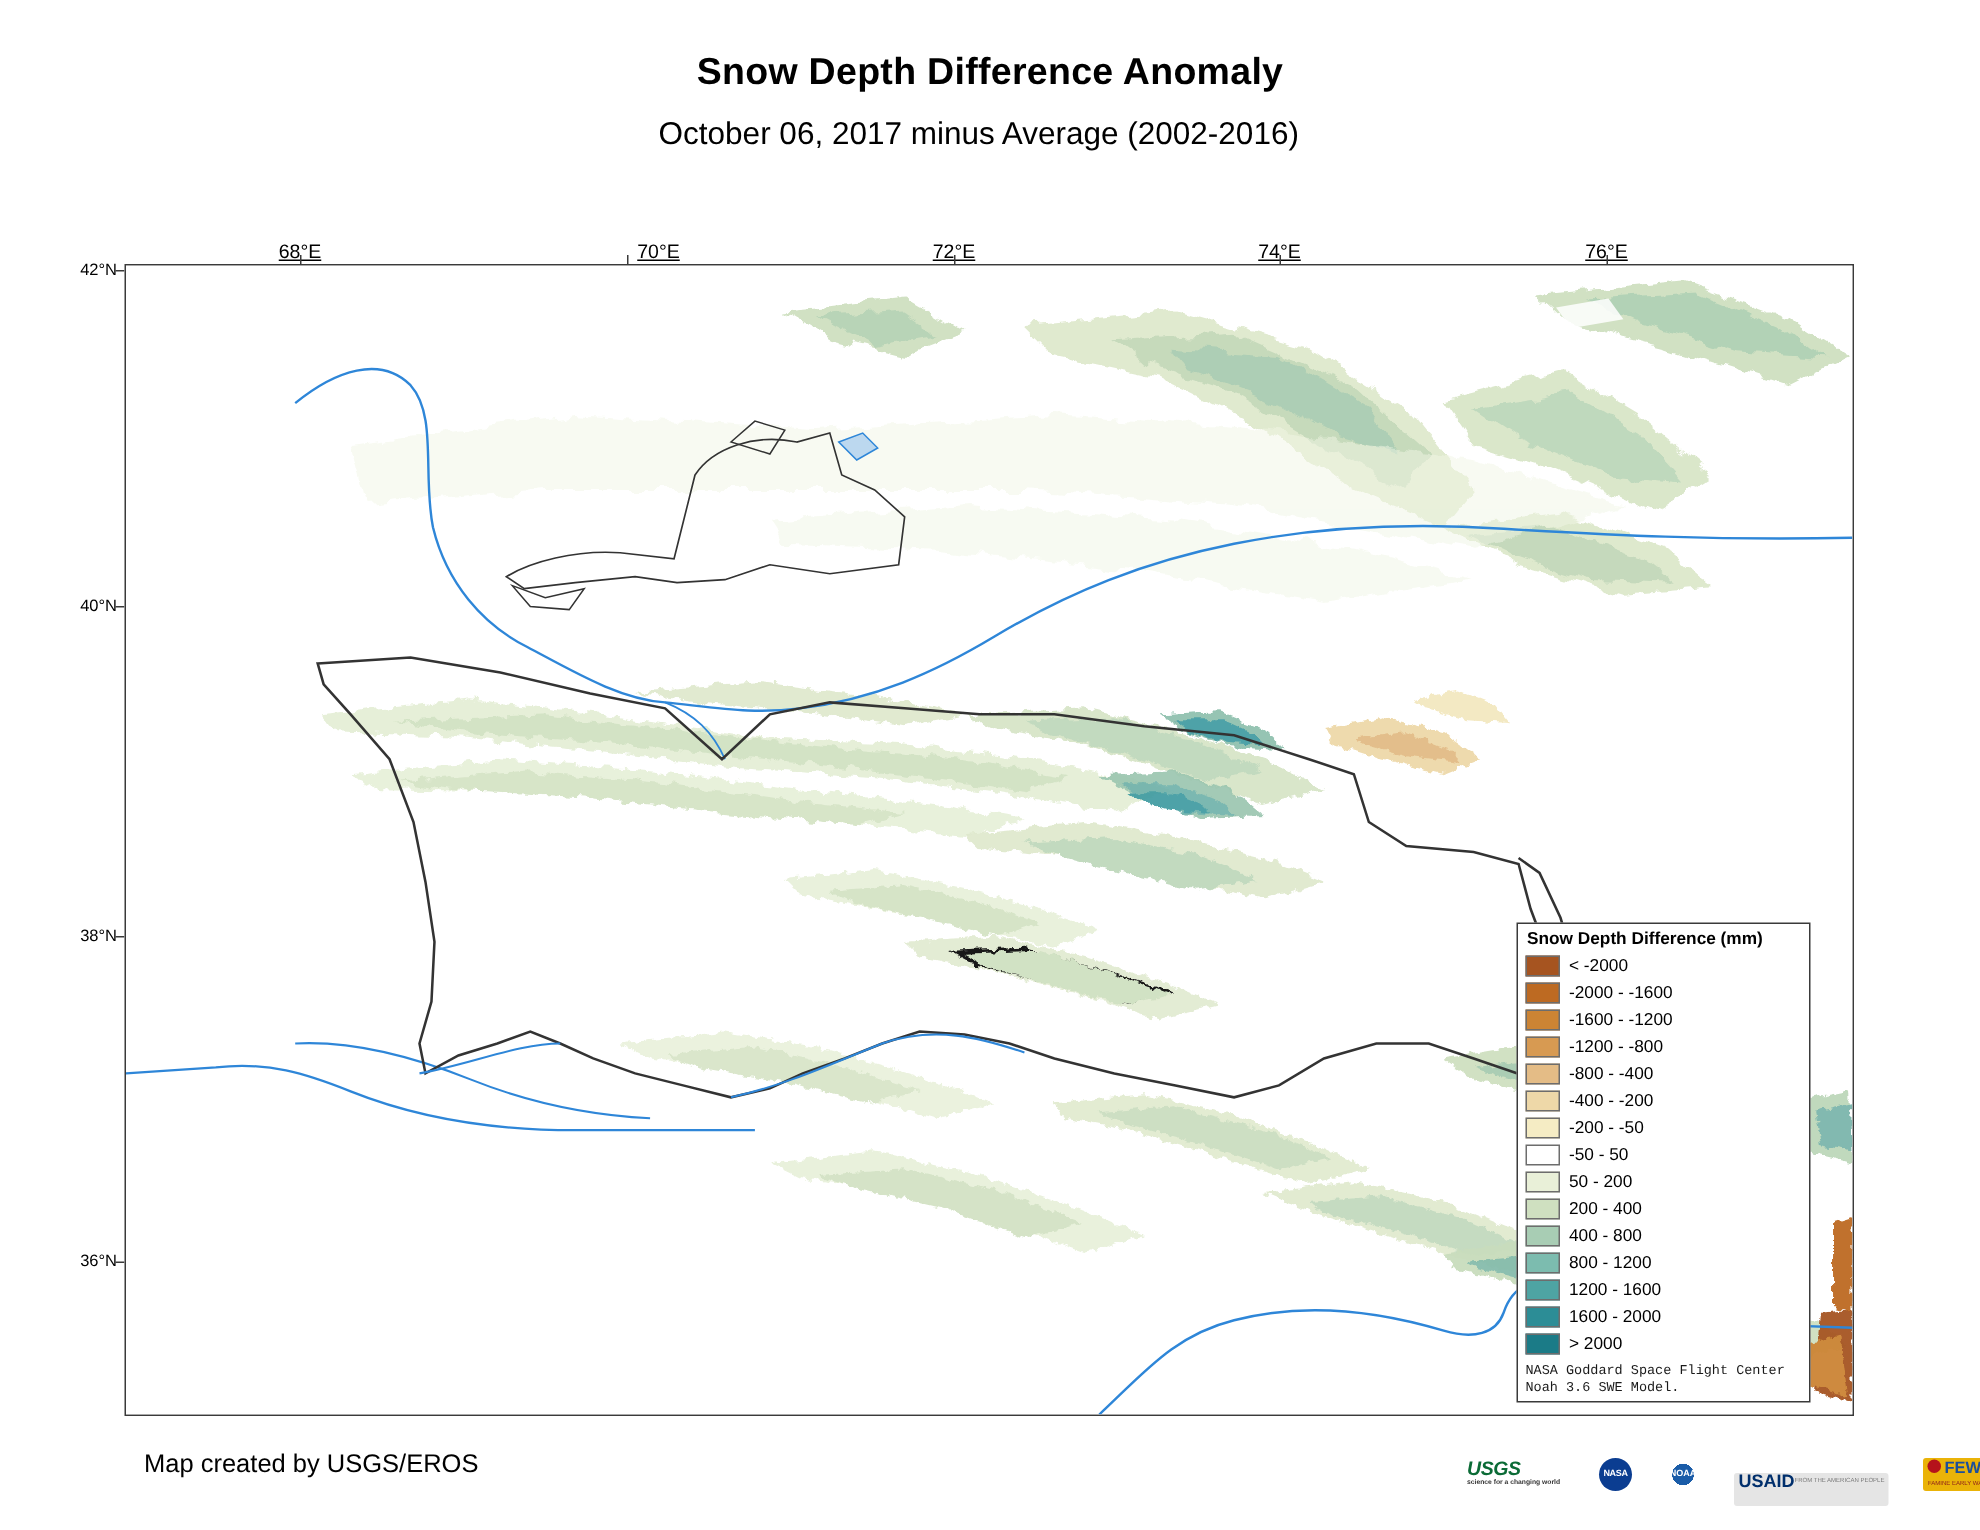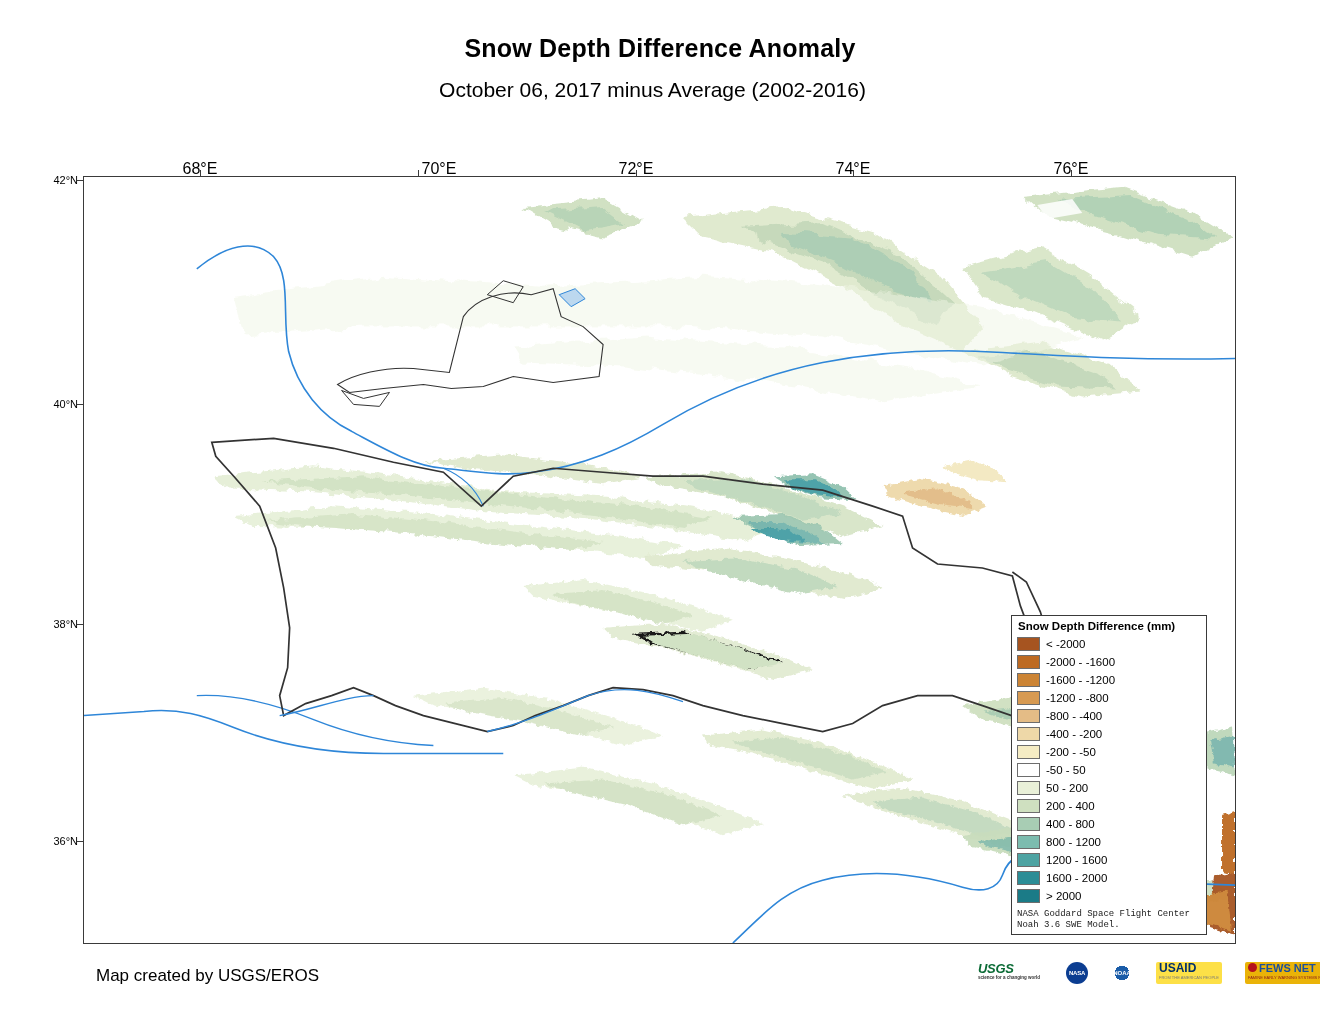--- a/index.html
+++ b/index.html
@@ -49,23 +49,24 @@
   }
   #map-canvas {
     position: absolute;
     left: 0; top: 0;
     width: 100%;
     height: 100%;
   }
   
   .lon-label {
     position: absolute;
-    font-size: 16px;
+    font-size: 13px;
     transform: translateX(-50%);
     white-space: nowrap;
+    text-decoration: underline;
   }
   .lat-label {
     position: absolute;
     font-size: 11px;
     transform: translateY(-50%);
     white-space: nowrap;
     text-align: right;
   }
   .tick-top {
     position: absolute;
@@ -172,26 +173,27 @@
     background: #ffffff;
     color: #123a6b;
     border: none;
     width: 22px;
     border-radius: 50%;
     font-size: 6px;
     background-image: radial-gradient(circle at 50% 50%, #1a5ca8 0 46%, #ffffff 47% 100%);
     color: #fff;
   }
   .logo-usaid {
-    background: #fde047;
+    background: #e5e5e5;
     color: #002f6c;
-    flex-direction: column;
+    flex-direction: row;
     align-items: flex-start;
     line-height: 10px;
     font-size: 12px;
+    margin-top: 20px;
   }
   .logo-usaid .sub { font-size: 4px; color: #7a7a7a; font-weight: normal; }
   .logo-fews {
     background: #eab308;
     color: #1b4f9c;
     flex-direction: column;
     align-items: flex-start;
     line-height: 10px;
     font-size: 11px;
   }

